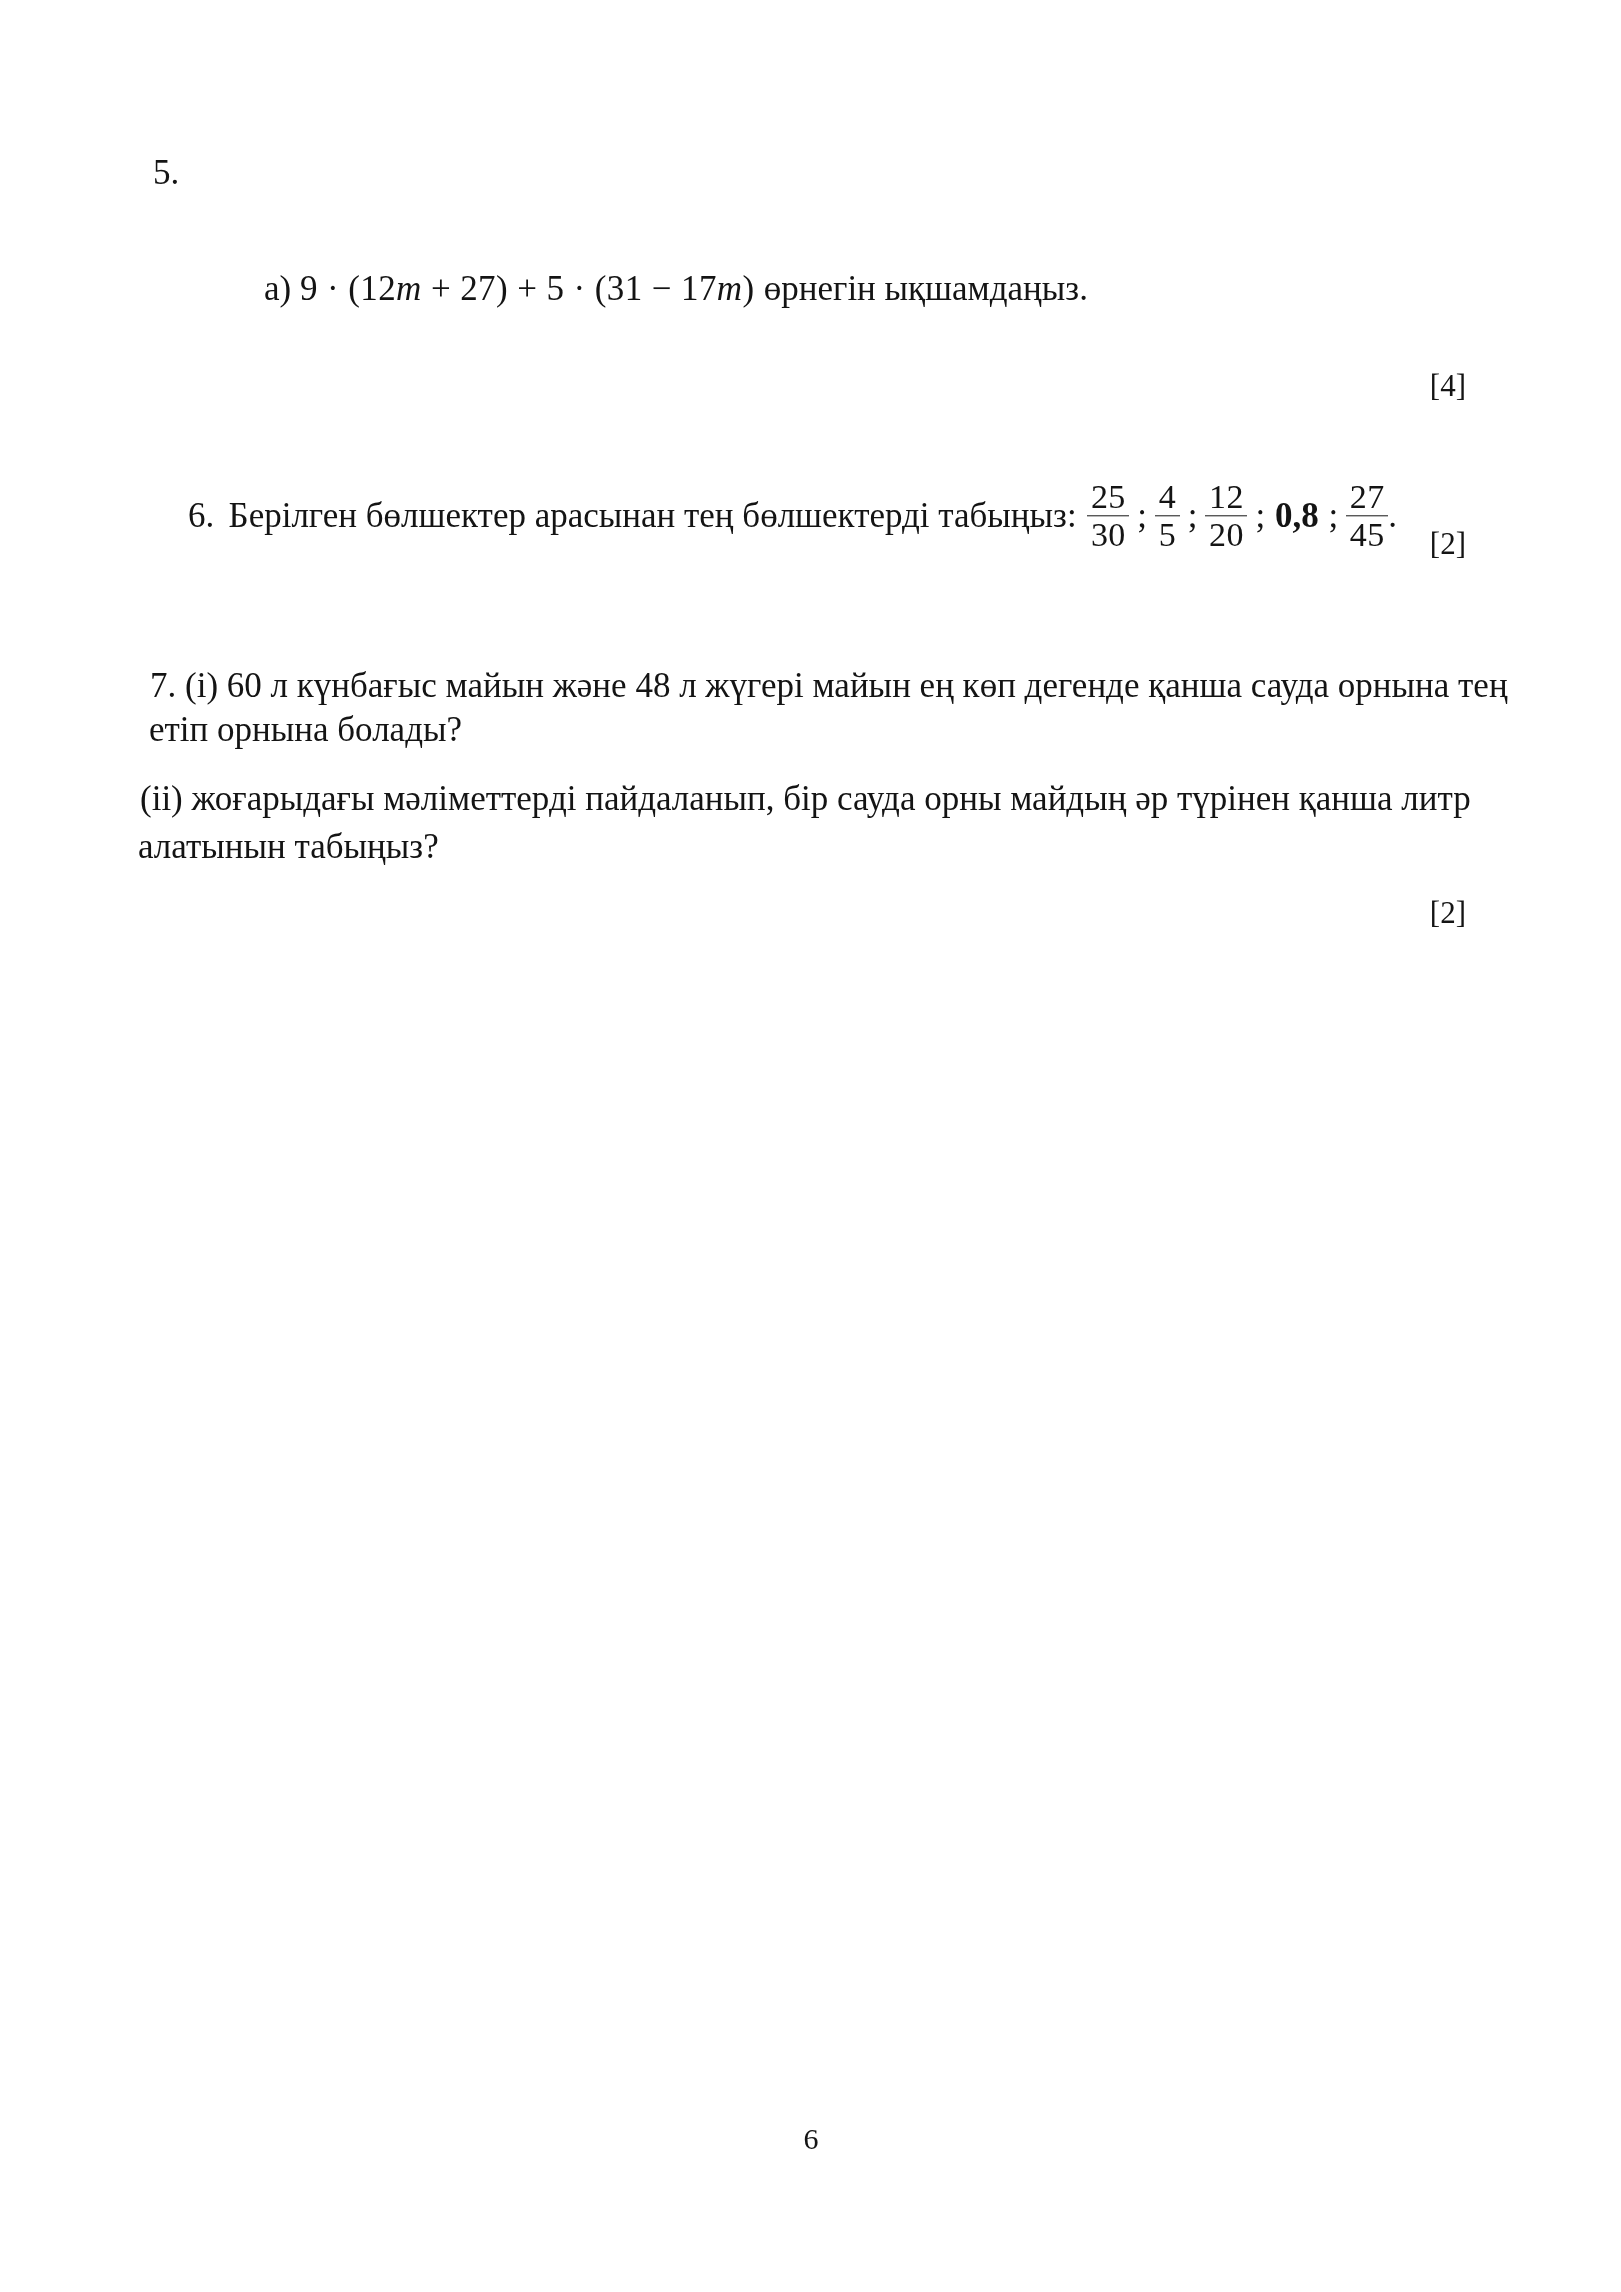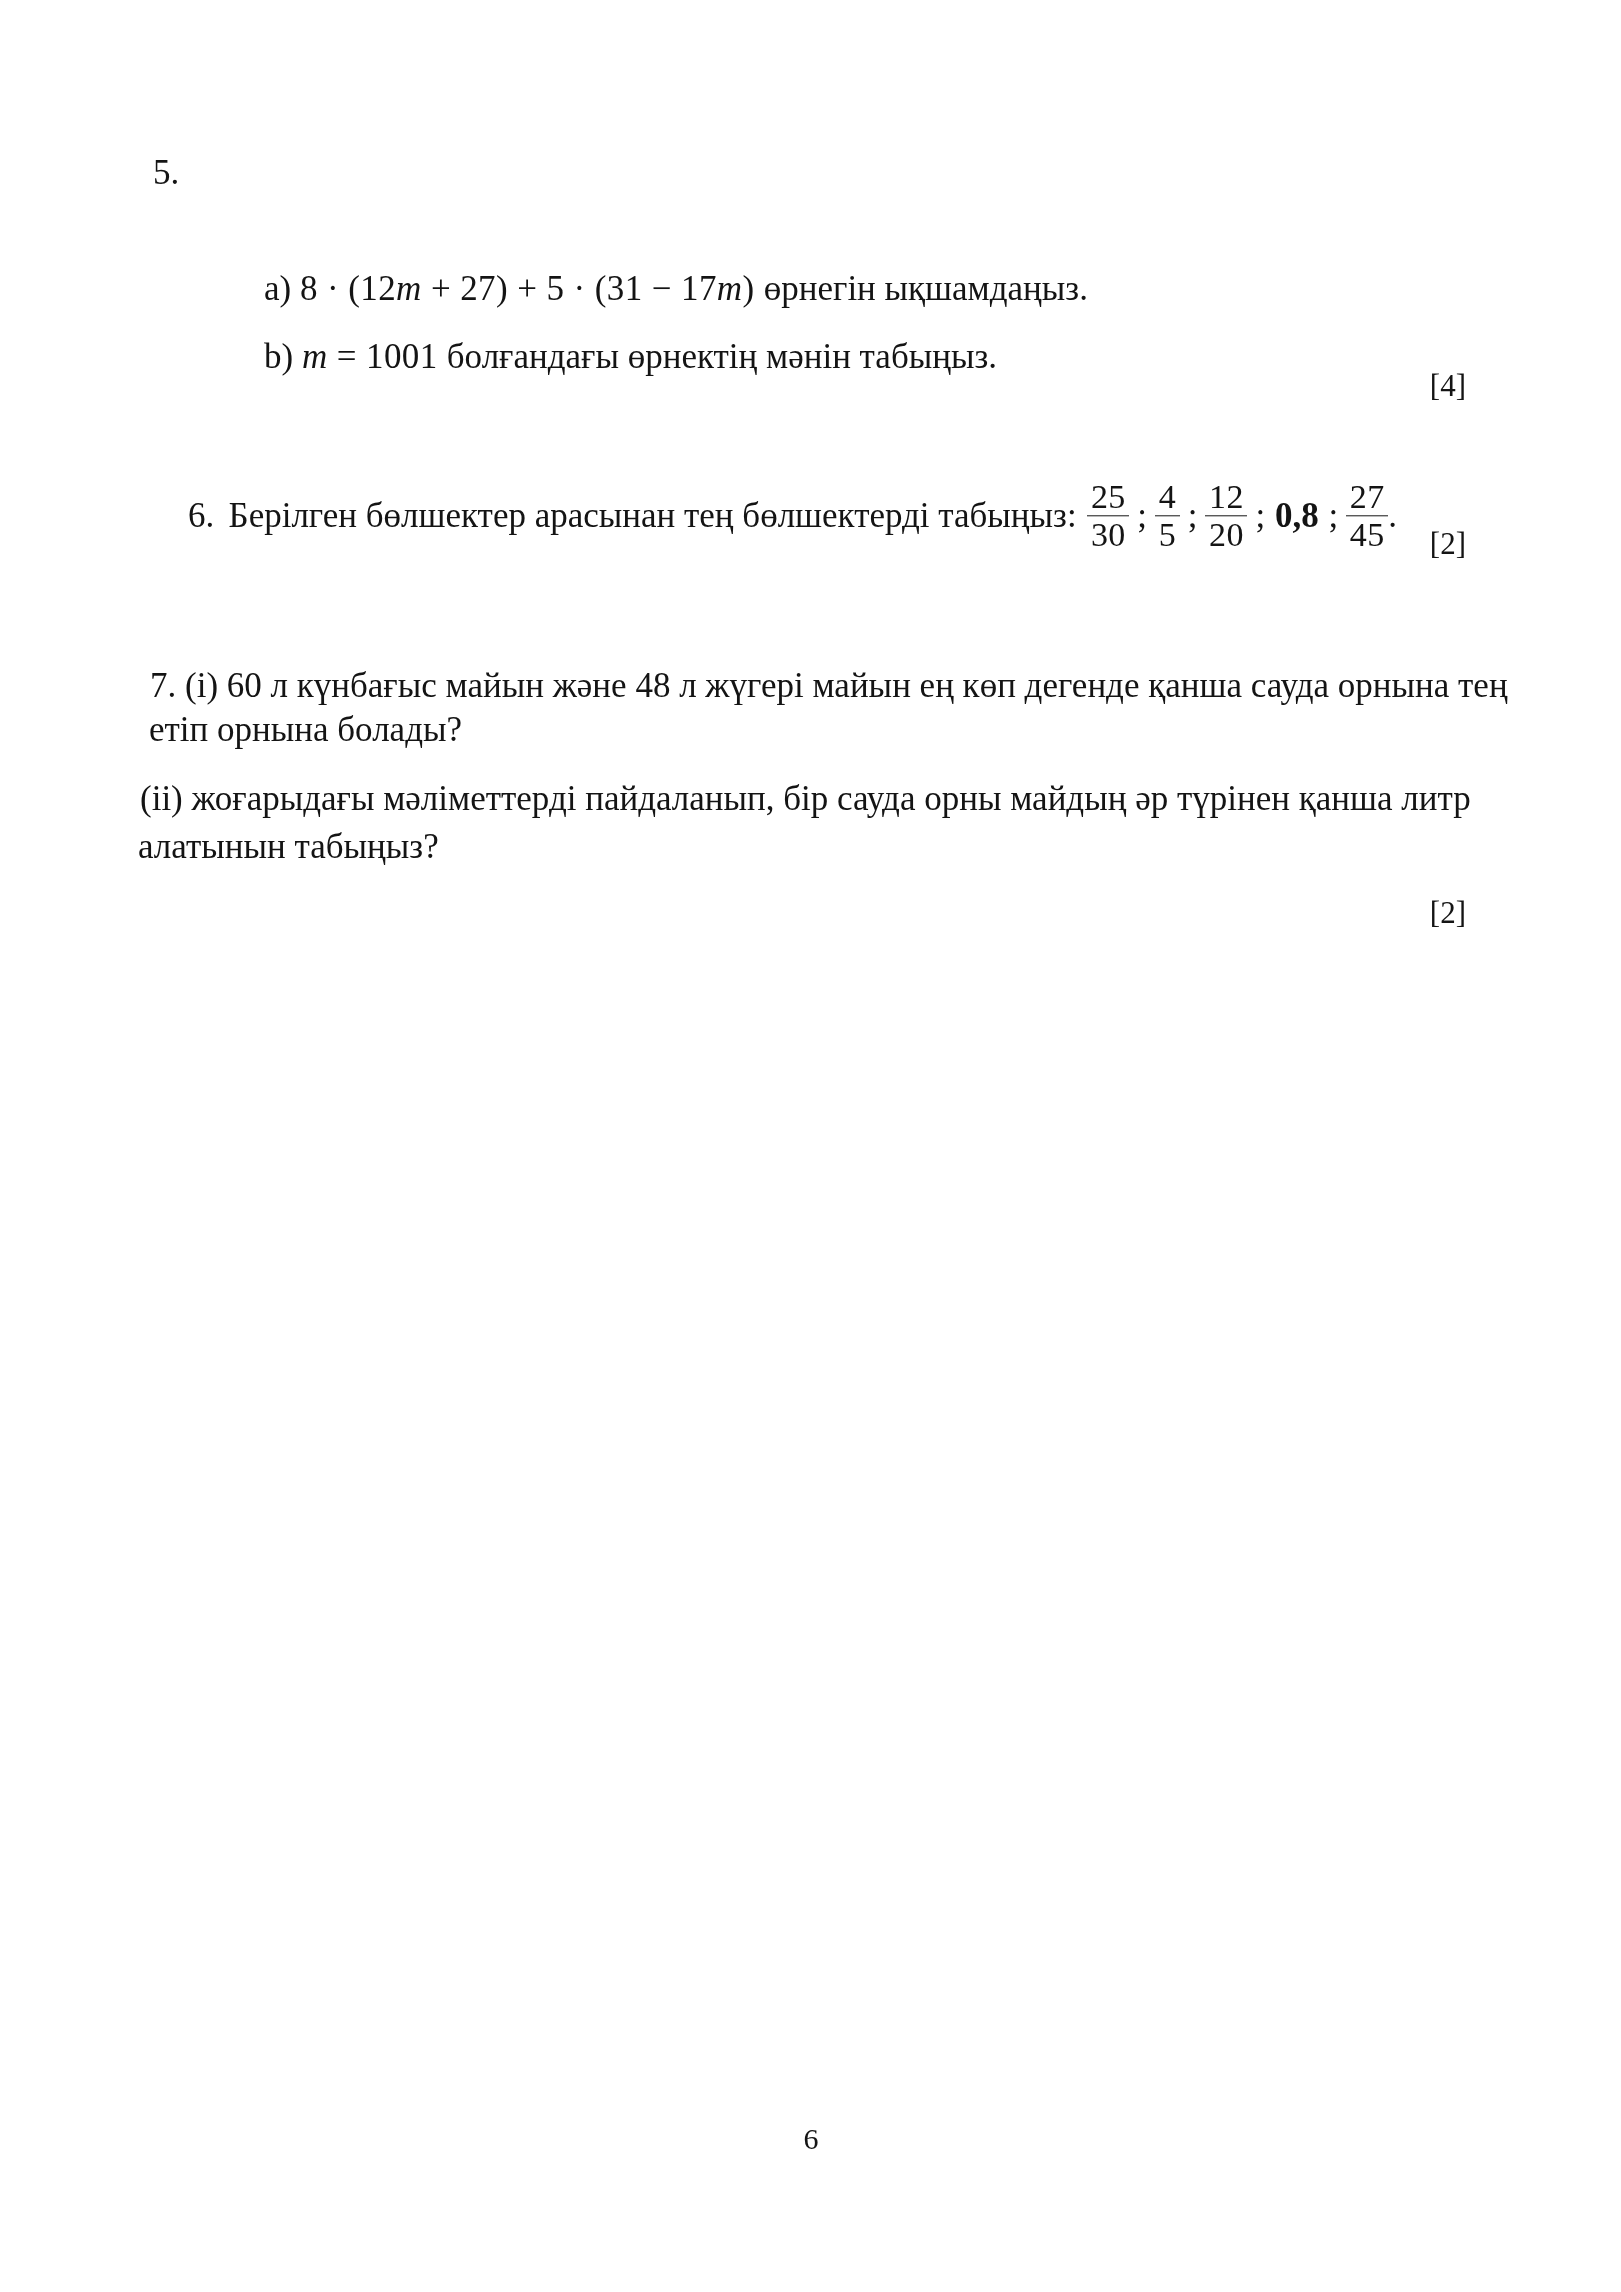--- a/index.html
+++ b/index.html
@@ -65,26 +65,23 @@
   }
 </style>
 </head>
 <body>
 
 <div class="page">
 
   <div class="abs line" style="left:153px; top:152px;">5.</div>
 
   <div class="abs line" style="left:229px; top:226px;">
-    <span>a) </span><span class="math"><span>8 · (12</span><i>m</i><span> + 27) + 5 · (31 − 17</span><i>m</i><span>) </span></span><span>өрнегін ықшамдаңыз.</span>
+    <span>a) </span><span class="math"><span>9 · (12</span><i>m</i><span> + 27) + 5 · (31 − 17</span><i>m</i><span>) </span></span><span>өрнегін ықшамдаңыз.</span>
   </div>
 
-  <div class="abs line" style="left:229px; top:294px;">
-    <span>b) </span><span class="math"><i>m</i><span> = 1001 </span></span><span>болғандағы өрнектің мәнін табыңыз.</span>
-  </div>
 
   <div class="marks" style="top:367px;">[4]</div>
 
   <div class="q6row">
     <span class="q6-number">6.</span><span class="q6-text">Берілген бөлшектер арасынан тең бөлшектерді табыңыз:</span><span class="frac"><span class="num">25</span><span class="den">30</span></span><span class="sep">;</span><span class="frac"><span class="num">4</span><span class="den">5</span></span><span class="sep">;</span><span class="frac"><span class="num">12</span><span class="den">20</span></span><span class="sep">;</span><span class="decimal">0,8</span><span class="sep">;</span><span class="frac"><span class="num">27</span><span class="den">45</span></span><span class="terminator">.</span>
   </div>
 
   <div class="marks" style="top:525px;">[2]</div>
 
   <div class="abs line" style="left:150px; top:665px;">7. (i) 60 л күнбағыс майын және 48 л жүгері майын ең көп дегенде қанша сауда орнына тең</div>

